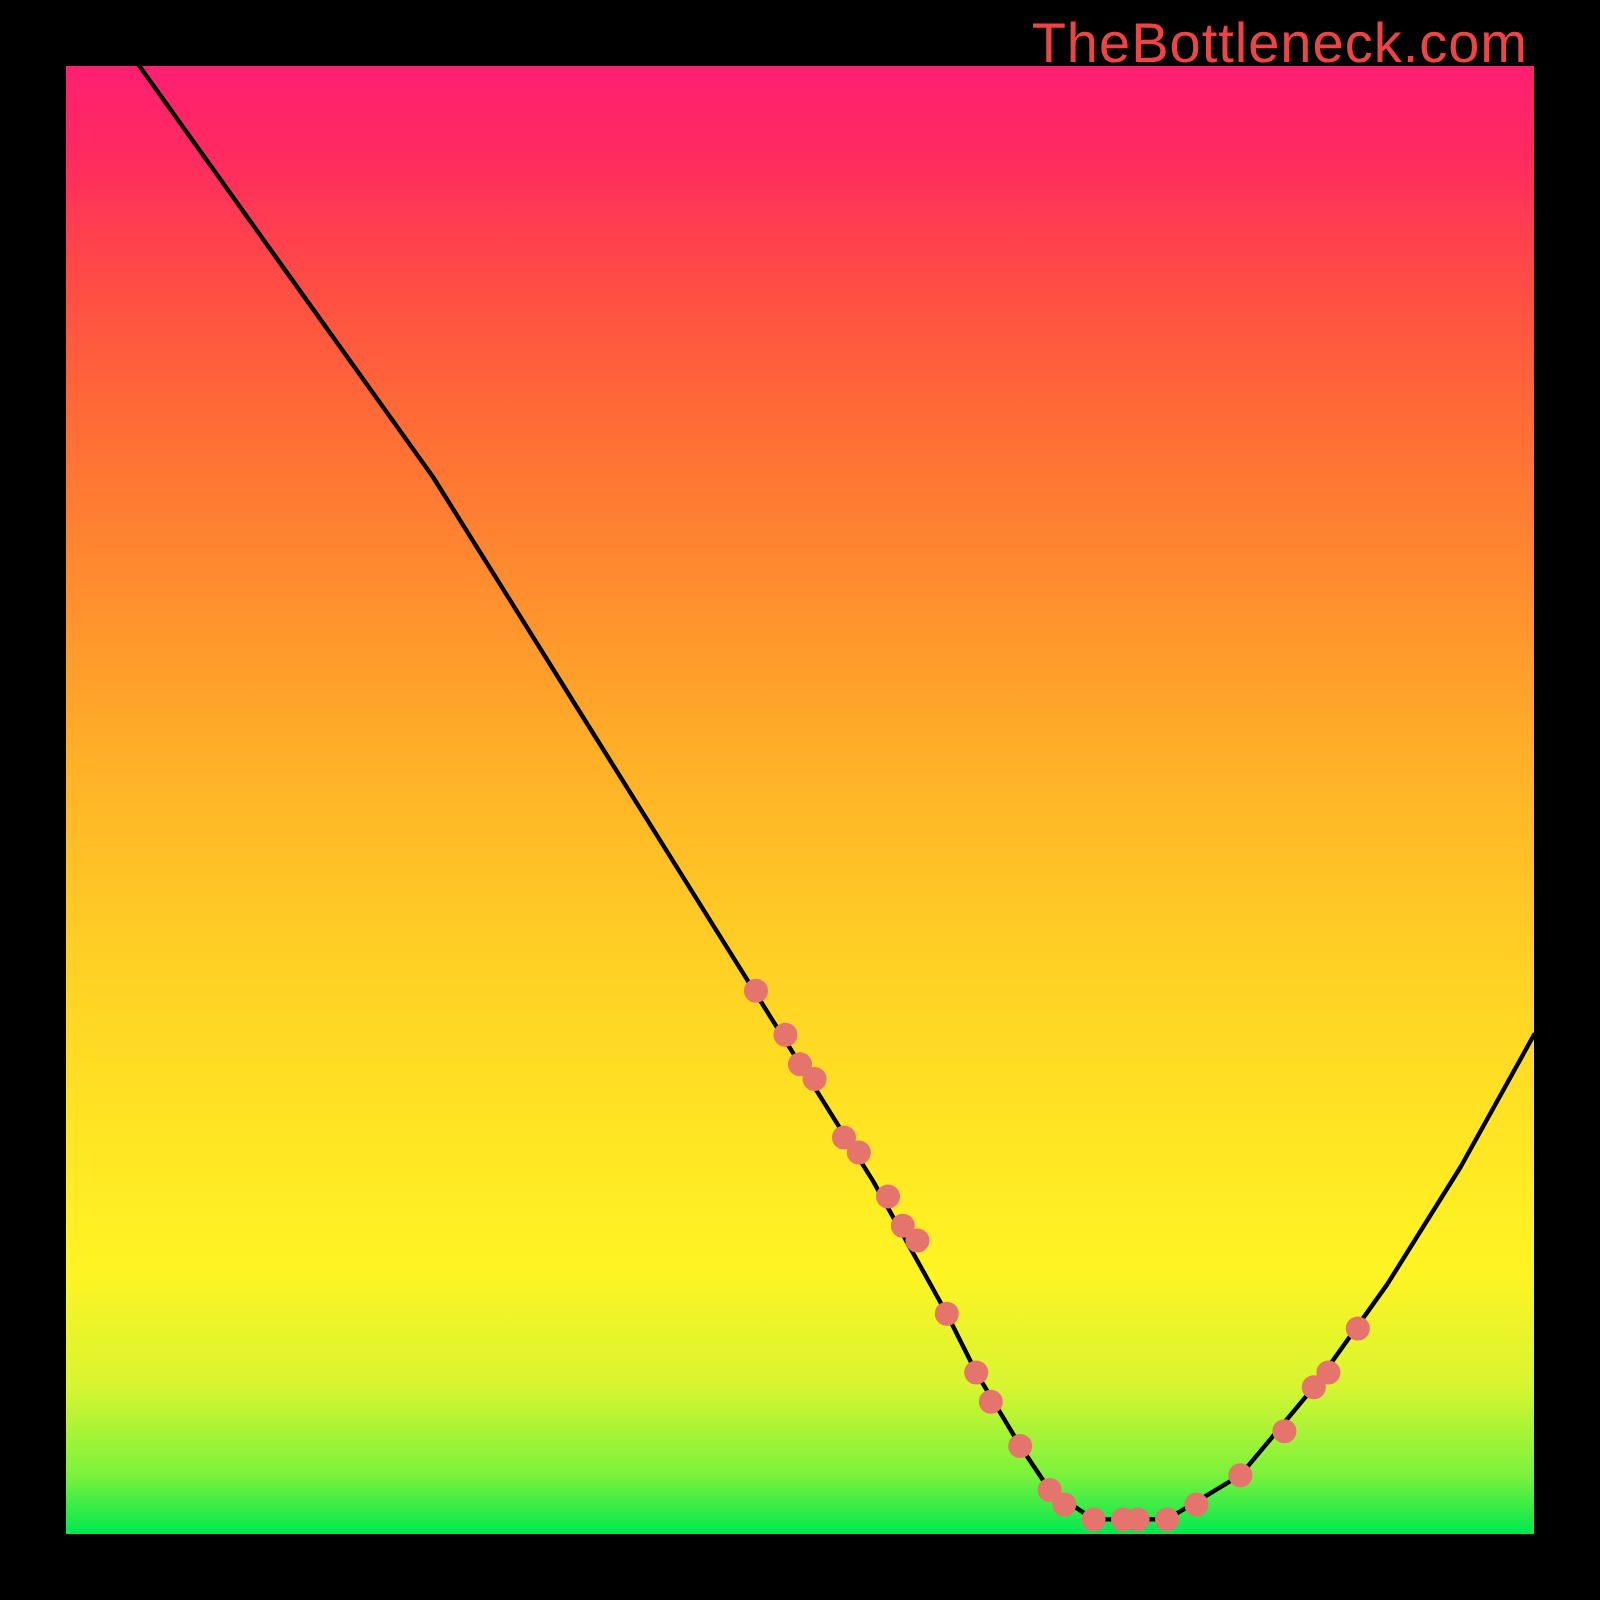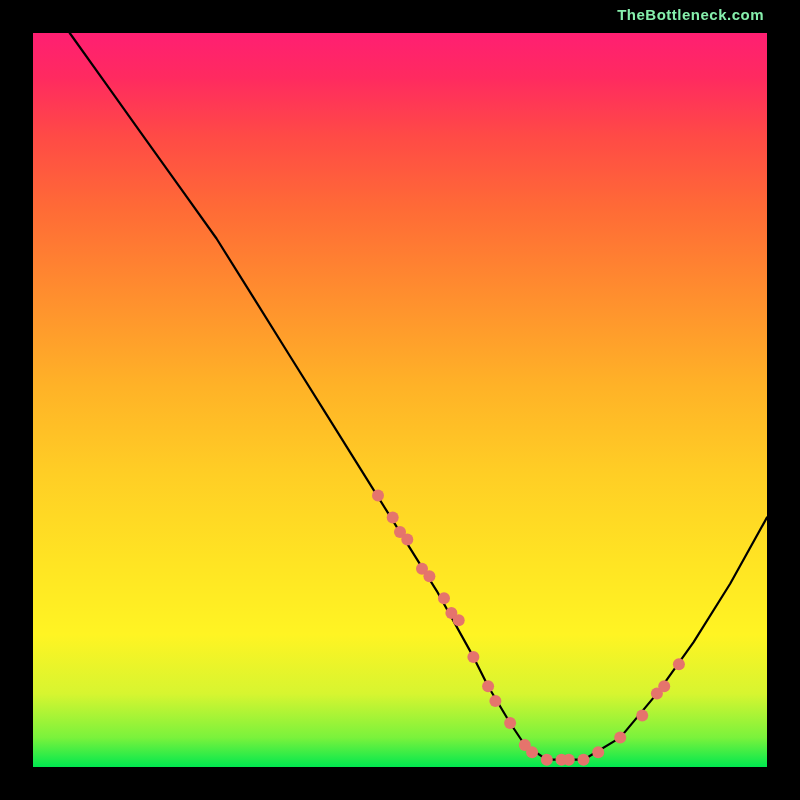--- a/index.html
+++ b/index.html
@@ -36,23 +36,23 @@
       #ff8f2e 64%,
       #ff6b36 76%,
       #ff4a46 86%,
       #ff2a60 94%,
       #ff1f72 100%);
   }
   .watermark {
     position: absolute;
     top: 6px;
     right: 36px;
-    color: #86efac;
-    font-size: 15px;
-    font-weight: 700;
+    color: #ef4444;
+    font-size: 28px;
+    font-weight: 400;
     letter-spacing: 0.5px;
     user-select: none;
   }
   svg.overlay {
     position: absolute;
     left: 0;
     top: 0;
     width: 734px;
     height: 734px;
     overflow: visible;

